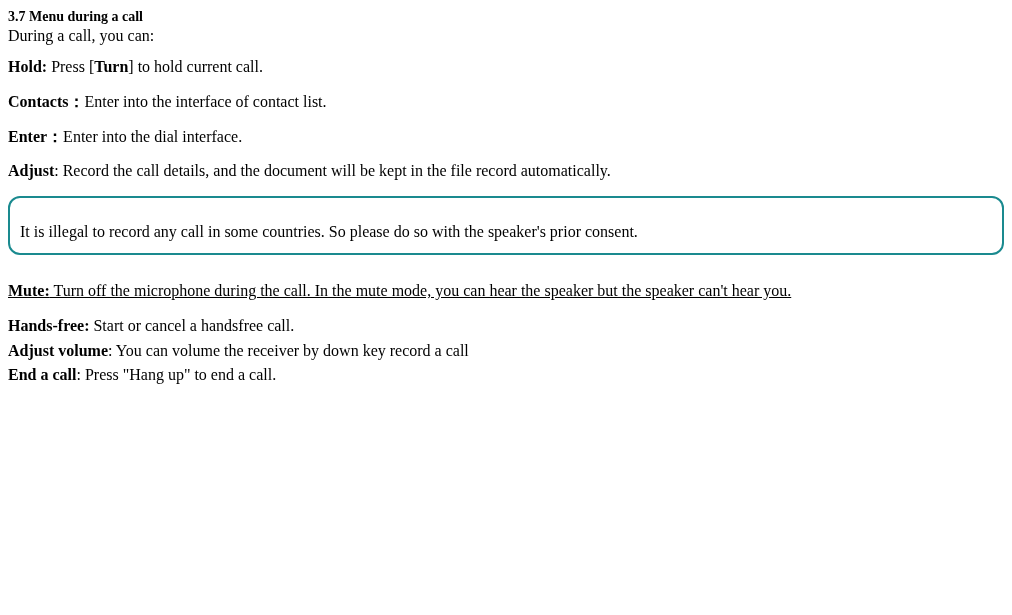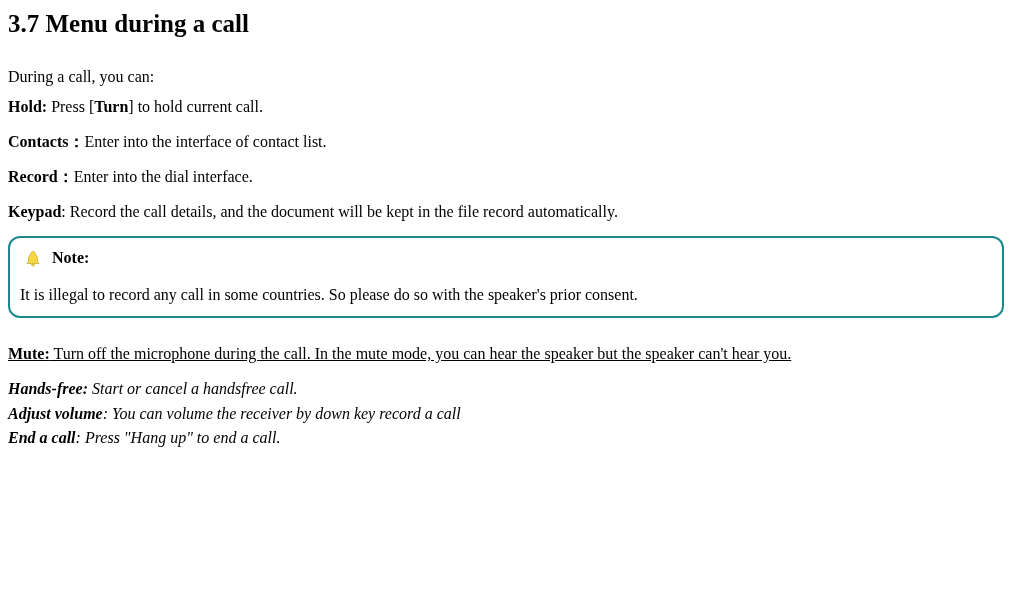--- a/index.html
+++ b/index.html
@@ -11,23 +11,22 @@
       width: 1012px;
       height: 615px;
       font-family: "Times New Roman", Times, serif;
       font-size: 16px;
       color: #000;
       background: #fff;
       padding: 8px 8px 8px 8px;
       line-height: 1.3;
     }
     .heading {
-      font-size: 25px;
+      font-size: 14px;
       font-weight: bold;
-      margin-bottom: 26px;
     }
     .intro {
       margin-bottom: 10px;
     }
     .item {
       margin-bottom: 14px;
     }
     .item strong {
       font-weight: bold;
       text-align: right;
@@ -59,21 +58,20 @@
       height: 18px;
     }
     .note-title {
       font-weight: bold;
     }
     .note-body {
       margin-top: 14px;
     }
     .tight-item {
       margin-bottom: 4px;
-      font-style: italic;
     }
     .mute-item {
       margin-bottom: 14px;
       text-decoration: underline;
     }
   </style>
 </head>
 <body>
 
 <div class="heading">3.7 Menu during a call</div>
@@ -82,37 +80,28 @@
 
 <div class="item">
   <strong>Hold:</strong><span> Press [</span><strong>Turn</strong><span>] to hold current call.</span>
 </div>
 
 <div class="item">
   <strong>Contacts：</strong><span>Enter into the interface of contact list.</span>
 </div>
 
 <div class="item">
-  <strong>Record：</strong><span>Enter into the dial interface.</span>
+  <strong>Enter：</strong><span>Enter into the dial interface.</span>
 </div>
 
 <div class="item">
-  <strong>Keypad</strong><span>: Record the call details, and the document will be kept in the file record automatically.</span>
+  <strong>Adjust</strong><span>: Record the call details, and the document will be kept in the file record automatically.</span>
 </div>
 
 <div class="note-box">
-  <div class="note-header">
-    <span class="note-icon">
-      <svg viewBox="0 0 24 24">
-        <path d="M12 2 C10 2 9 3.5 9 5 L9 6 C7 7 6 9 6 11 L6 15 L4 18 L20 18 L18 15 L18 11 C18 9 17 7 15 6 L15 5 C15 3.5 14 2 12 2 Z" fill="#f5d742" stroke="#b8a020" stroke-width="0.8"></path>
-        <path d="M10 19 C10 20.5 11 21.5 12 21.5 C13 21.5 14 20.5 14 19 Z" fill="#f5d742" stroke="#b8a020" stroke-width="0.8"></path>
-      </svg>
-    </span>
-    <span class="note-title">Note:</span>
-  </div>
   <div class="note-body">It is illegal to record any call in some countries. So please do so with the speaker's prior consent.</div>
 </div>
 
 <div class="mute-item">
   <strong>Mute:</strong><span> Turn off the microphone during the call. In the mute mode, you can hear the speaker but the speaker can't hear you.</span>
 </div>
 
 <div class="tight-item">
   <strong>Hands-free:</strong><span> Start or cancel a handsfree call.</span>
 </div>

